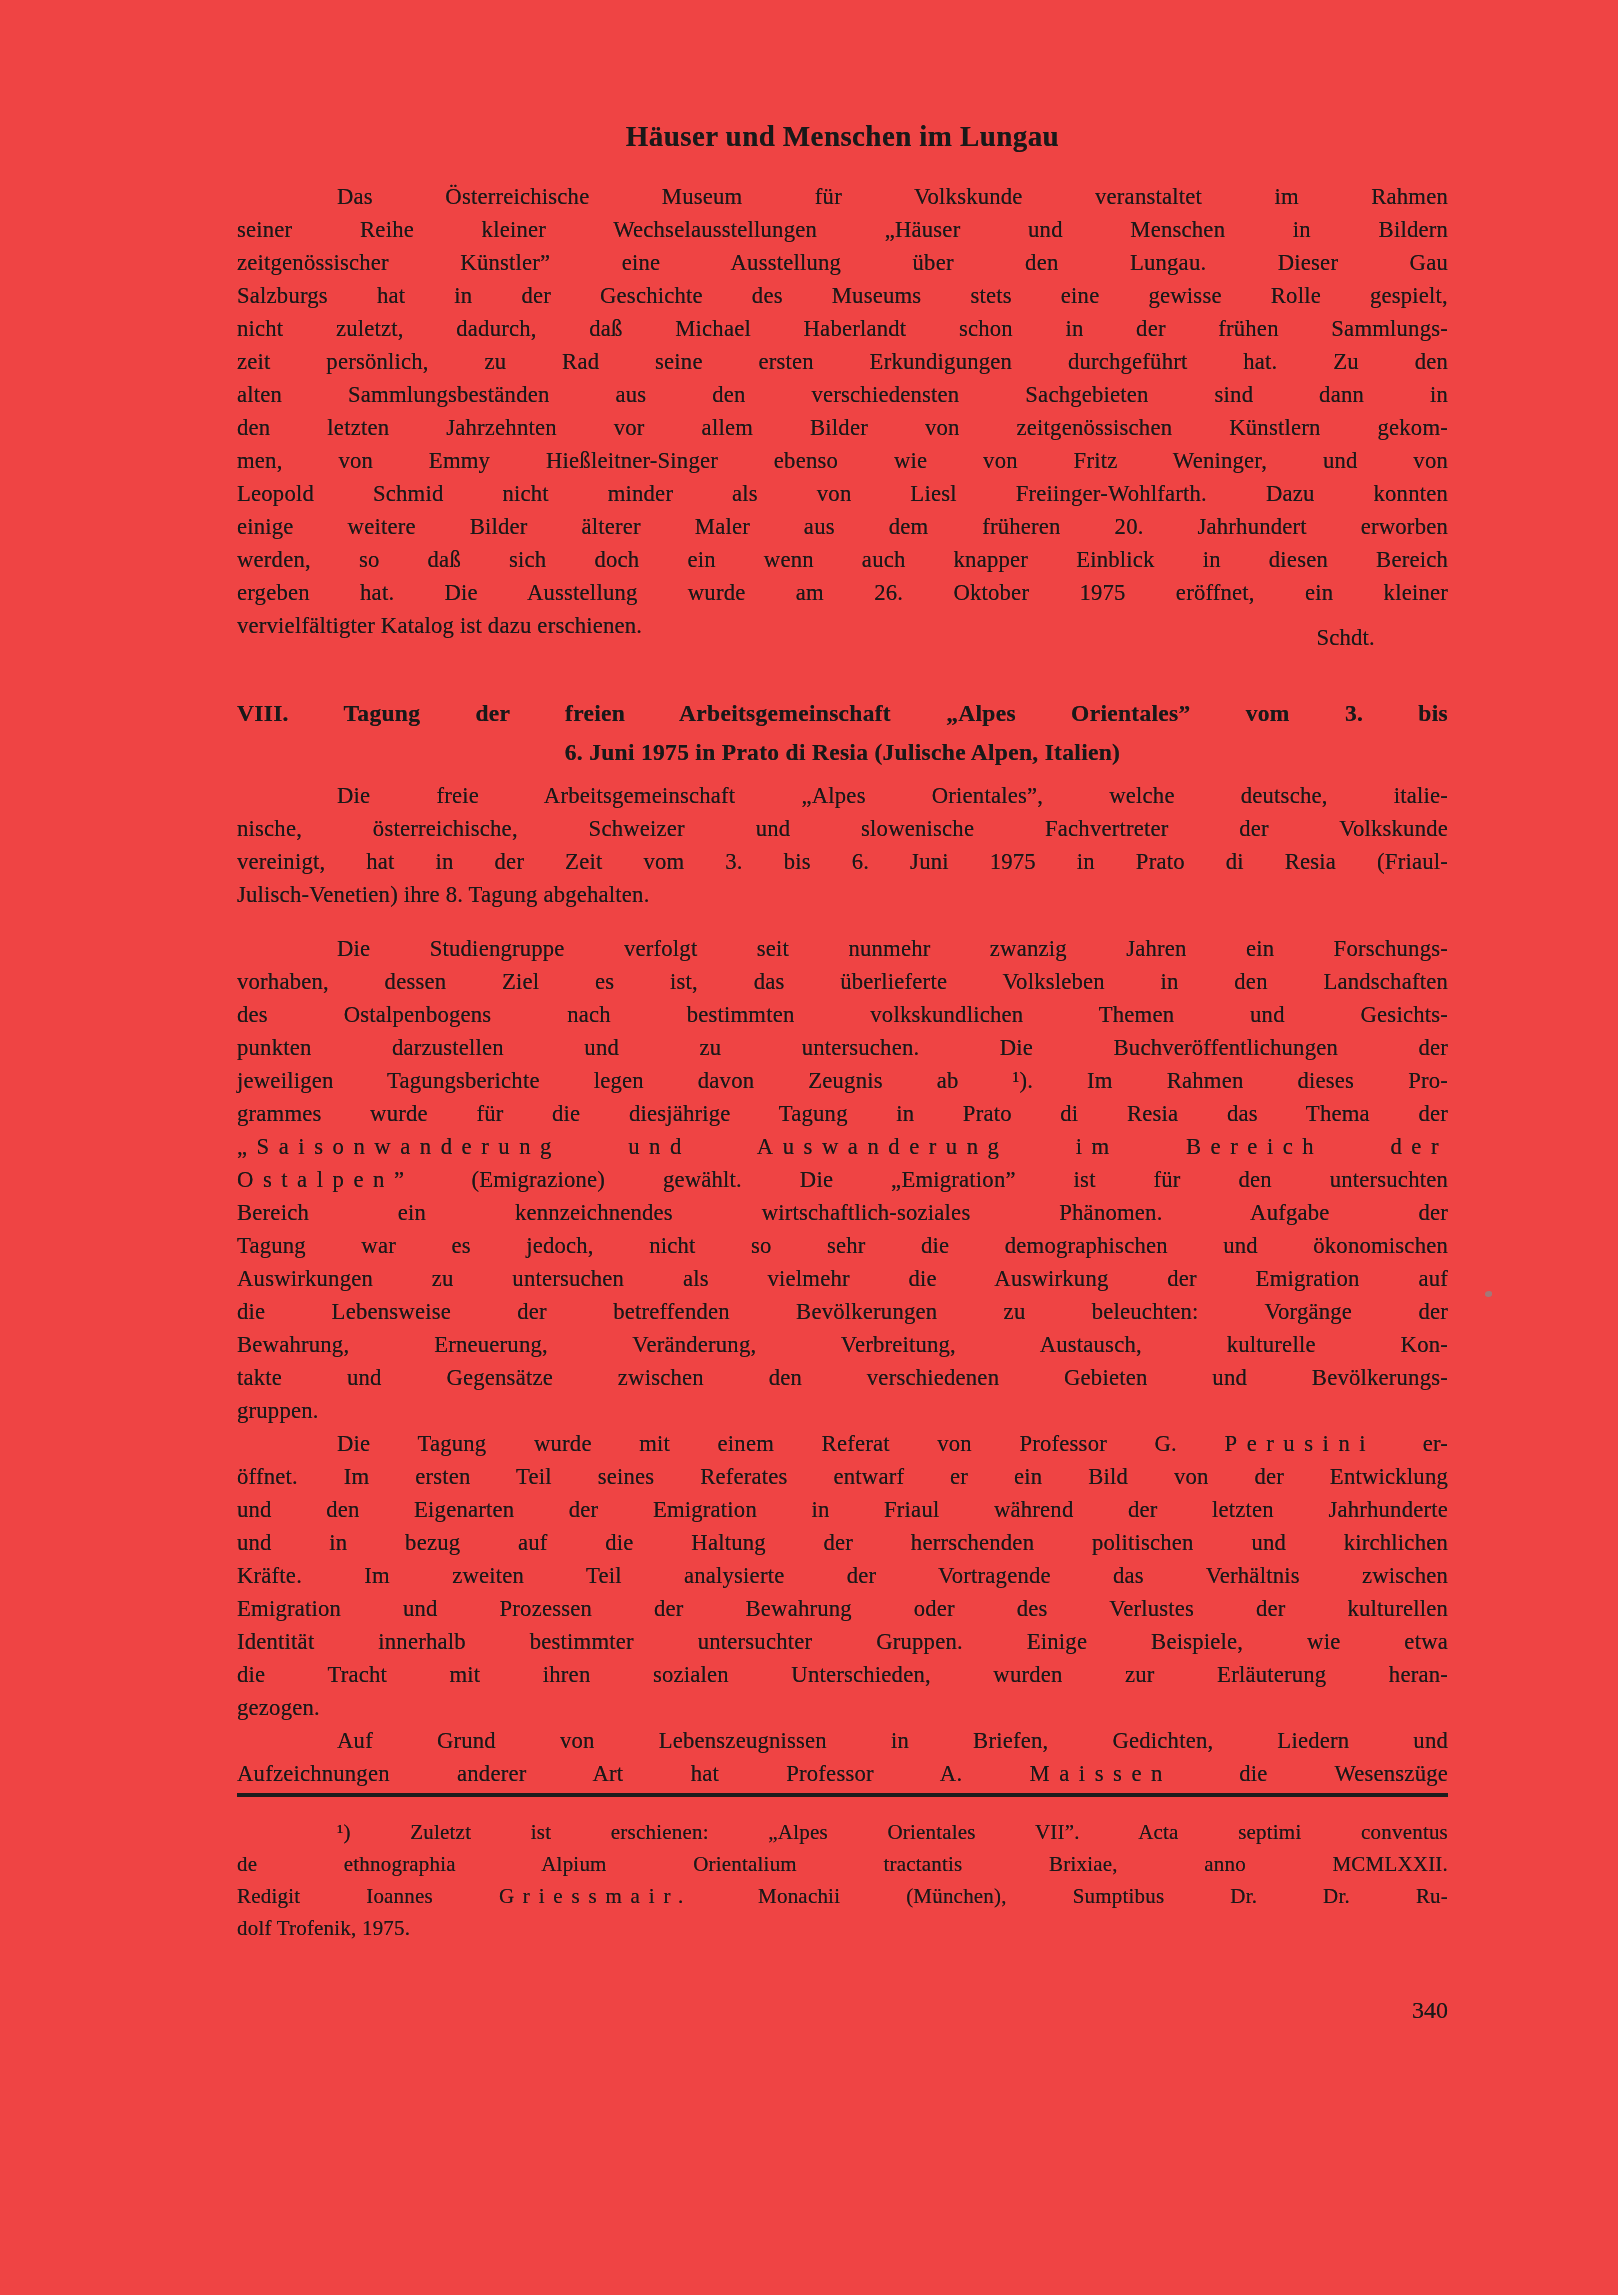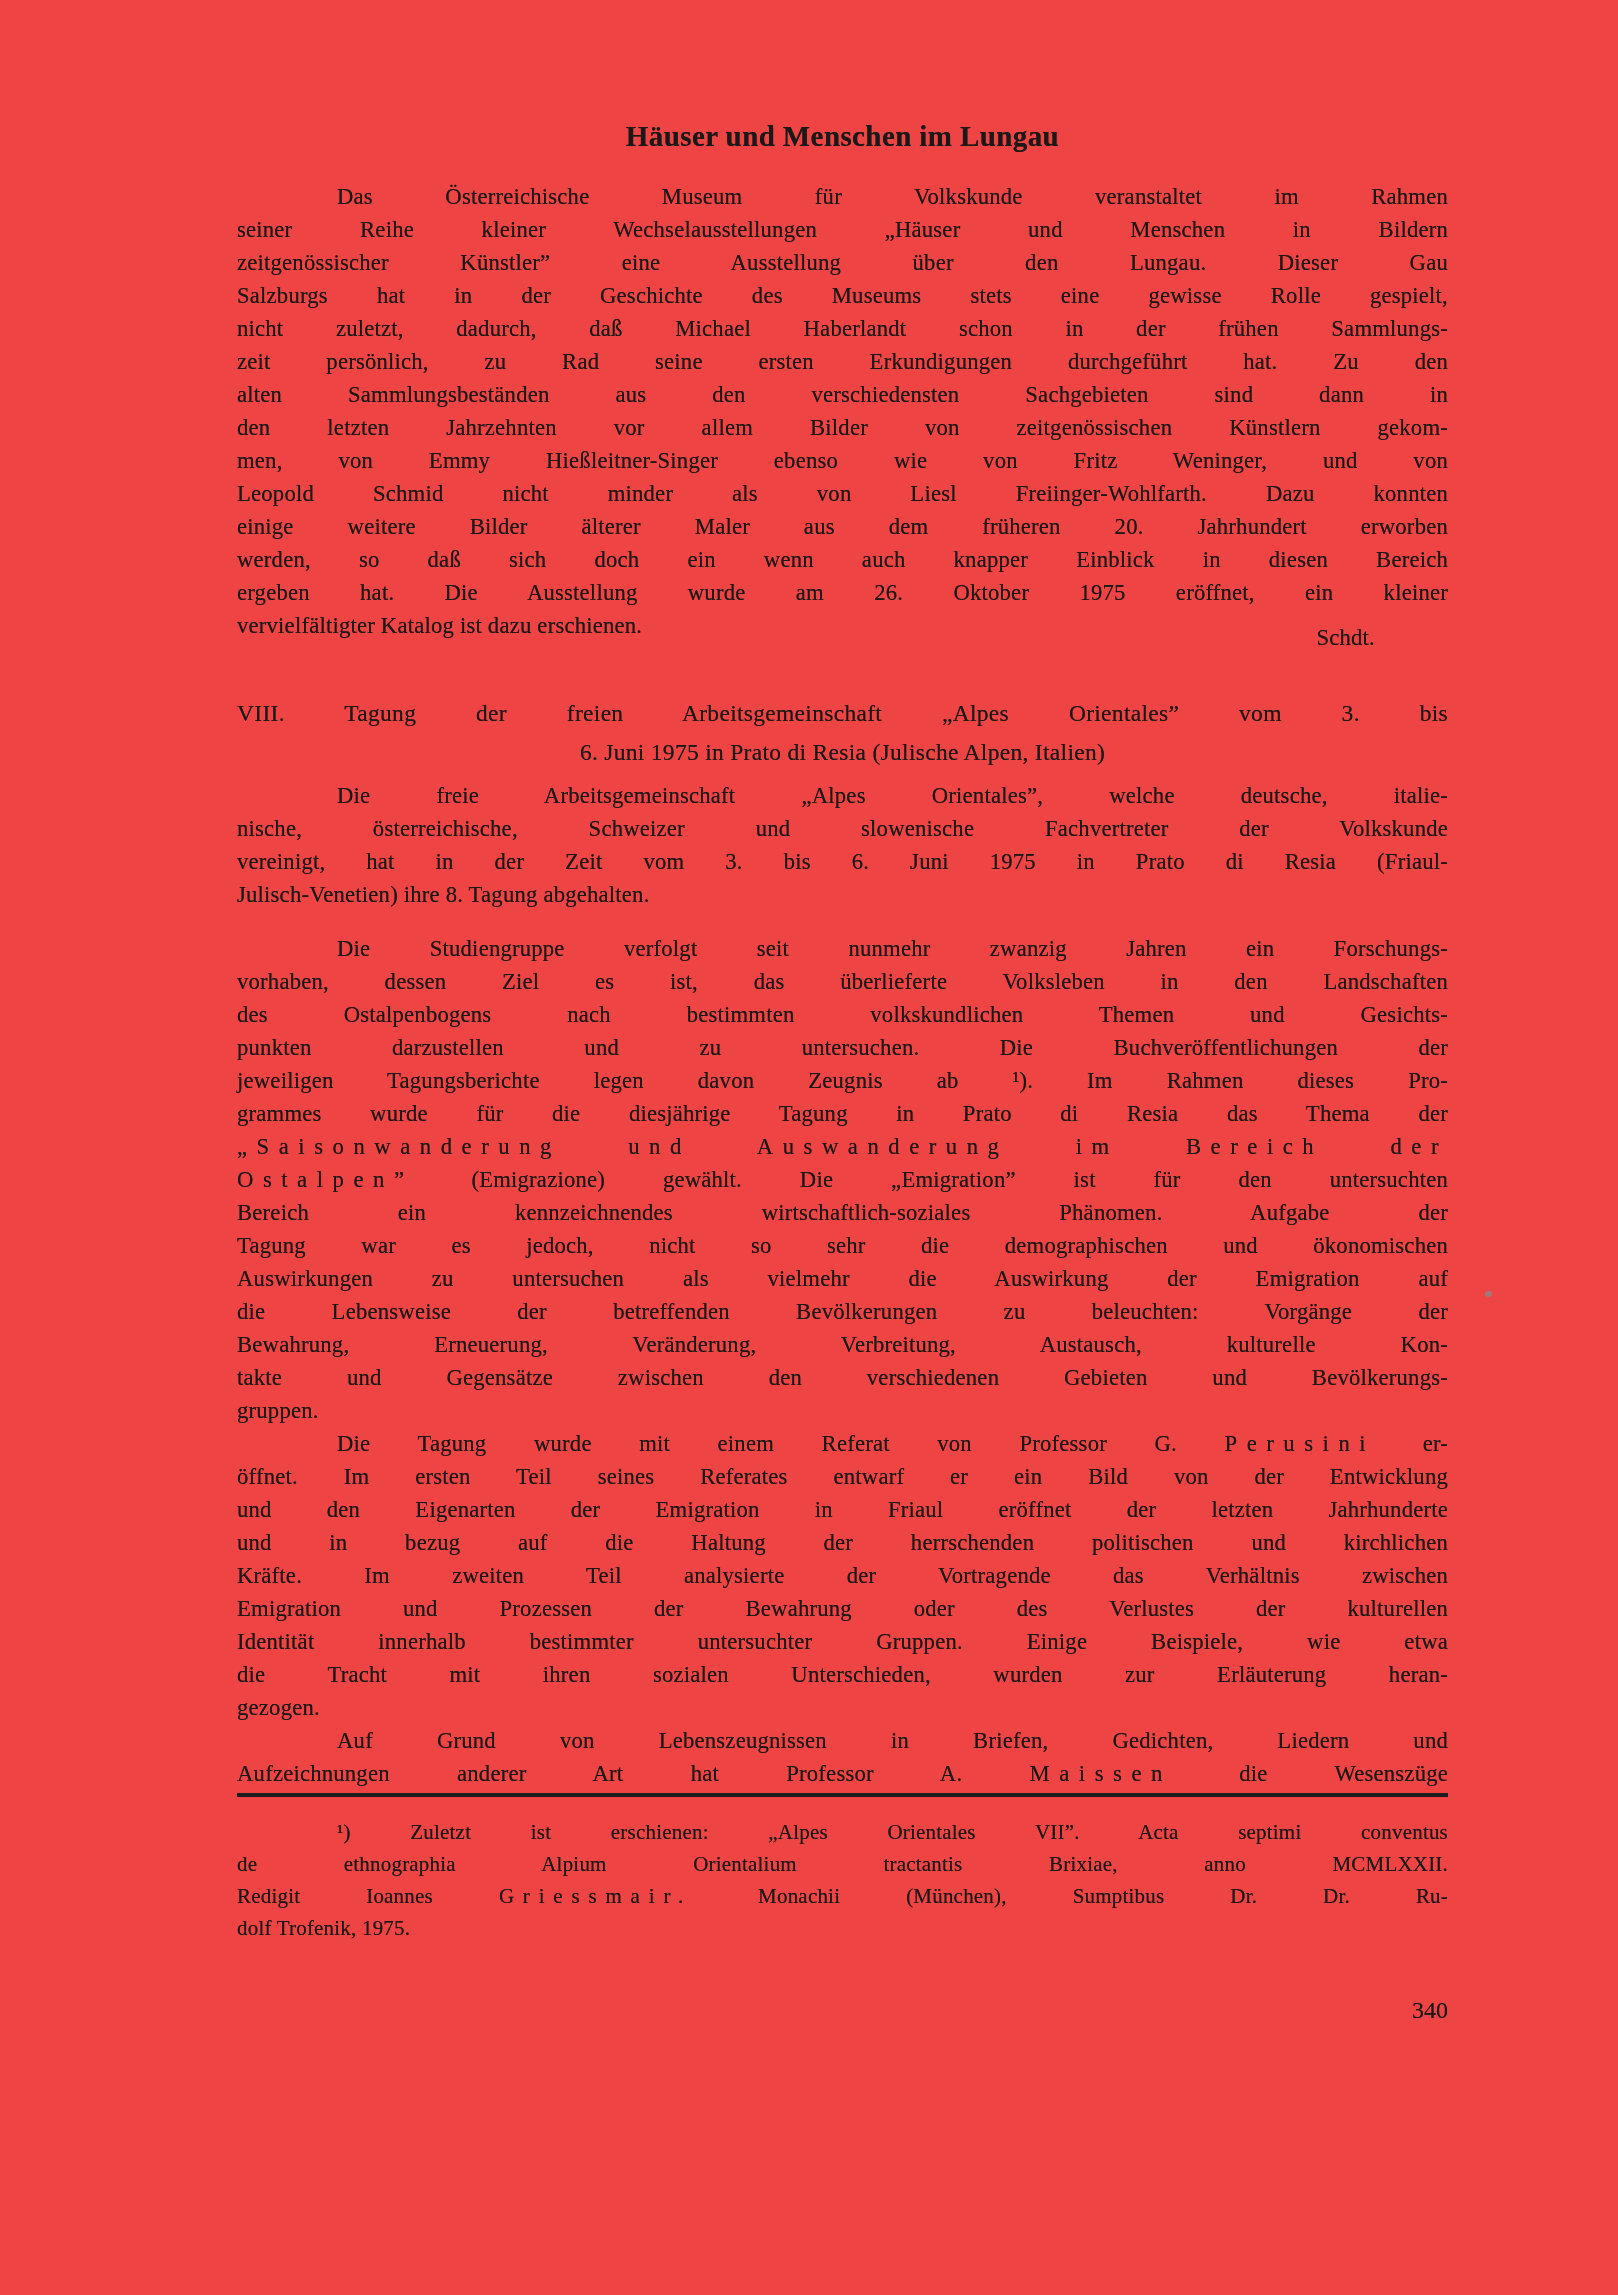--- a/index.html
+++ b/index.html
@@ -52,21 +52,21 @@
     display: flex;
     justify-content: space-between;
     font-size: 22.7px;
     line-height: 33px;
     letter-spacing: 0.2px;
   }
   .signature { margin-right: 73px; margin-top: 12px; }
   .heading {
     margin: 40px 0 6.5px 0;
     font-size: 23.5px;
-    font-weight: normal;
+    font-weight: bold;
     line-height: 39px;
     letter-spacing: 0.3px;
   }
   .heading .line.last { text-align-last: center; }
   .para-a { margin-top: 0; }
   .para-b { margin-top: 21px; }
   .para-c { margin-top: 0; }
   .para-d { margin-top: 0; }
   .footnote-rule {
     margin-top: 3.2px;
@@ -155,21 +155,21 @@
         <div class="line">Auswirkungen zu untersuchen als vielmehr die Auswirkung der Emigration auf</div>
         <div class="line">die Lebensweise der betreffenden Bevölkerungen zu beleuchten: Vorgänge der</div>
         <div class="line">Bewahrung, Erneuerung, Veränderung, Verbreitung, Austausch, kulturelle Kon-</div>
         <div class="line">takte und Gegensätze zwischen den verschiedenen Gebieten und Bevölkerungs-</div>
         <div class="line last">gruppen.</div>
       </section>
 
     <section class="para body-para para-c">
         <div class="line indent"><span>Die Tagung wurde mit einem Referat von Professor G. </span><span class="sp">Perusini</span><span> er-</span></div>
         <div class="line">öffnet. Im ersten Teil seines Referates entwarf er ein Bild von der Entwicklung</div>
-        <div class="line">und den Eigenarten der Emigration in Friaul eröffnet der letzten Jahrhunderte</div>
+        <div class="line">und den Eigenarten der Emigration in Friaul während der letzten Jahrhunderte</div>
         <div class="line">und in bezug auf die Haltung der herrschenden politischen und kirchlichen</div>
         <div class="line">Kräfte. Im zweiten Teil analysierte der Vortragende das Verhältnis zwischen</div>
         <div class="line">Emigration und Prozessen der Bewahrung oder des Verlustes der kulturellen</div>
         <div class="line">Identität innerhalb bestimmter untersuchter Gruppen. Einige Beispiele, wie etwa</div>
         <div class="line">die Tracht mit ihren sozialen Unterschieden, wurden zur Erläuterung heran-</div>
         <div class="line last">gezogen.</div>
       </section>
 
     <section class="para body-para para-d">
         <div class="line indent">Auf Grund von Lebenszeugnissen in Briefen, Gedichten, Liedern und</div>

